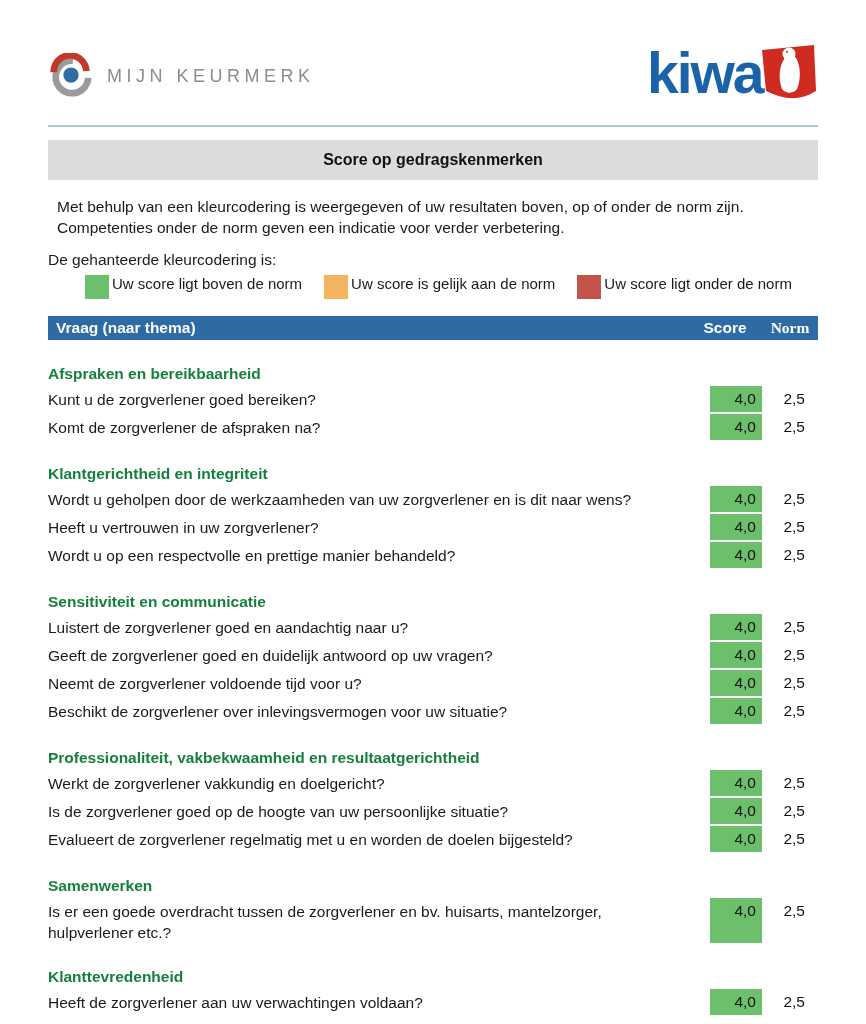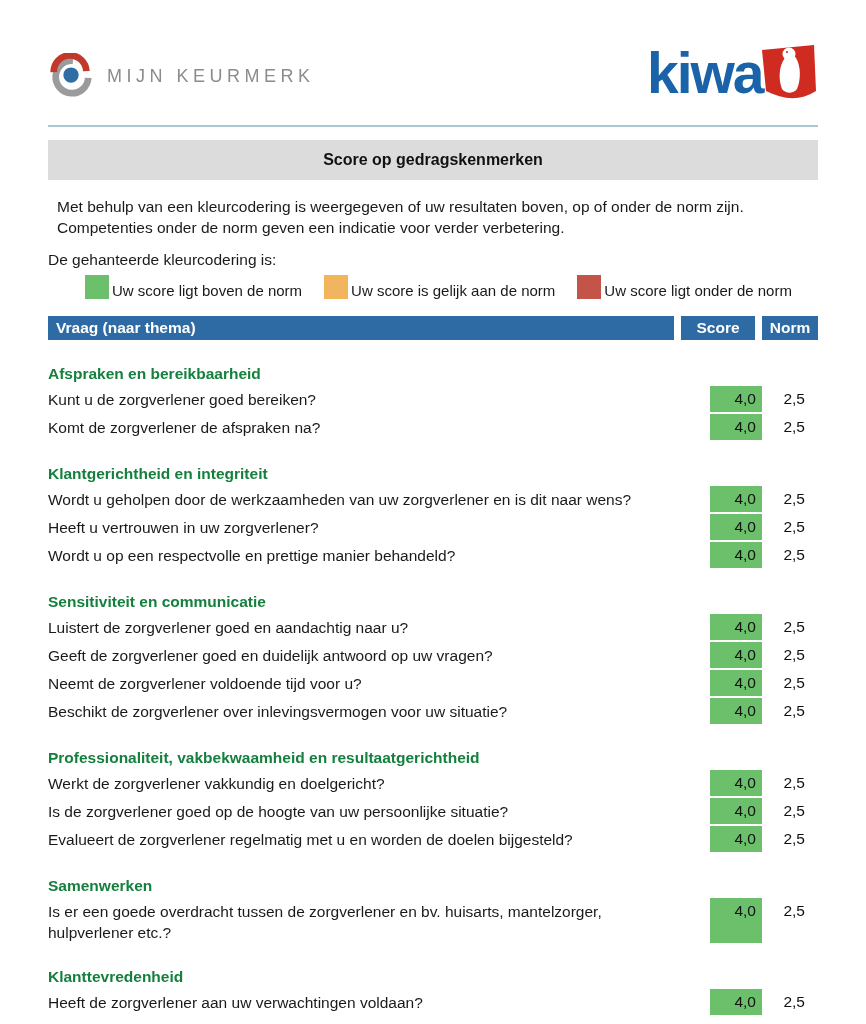--- a/index.html
+++ b/index.html
@@ -25,32 +25,32 @@
     display:flex; align-items:center; justify-content:center;
     font-weight:bold; font-size:16px; color:#111;
   }
 
   
   .intro { margin:16px 9px 0; font-size:15.5px; line-height:21px; }
   .legend-intro { margin:11px 0 0; font-size:15.5px; line-height:21px; }
 
   
   .legend { display:flex; margin-top:5px; padding-left:37px; gap:22px; }
-  .legend-item { display:flex; align-items:flex-end; font-size:15px; }
+  .legend-item { display:flex; align-items:flex-start; font-size:15px; }
   .swatch { width:24px; height:24px; margin-right:3px; flex:0 0 auto; }
   .swatch-green  { background:#6cbf6b; }
   .swatch-orange { background:#f1b45f; }
   .swatch-red    { background:#c4544a; }
 
   
-  .thead { display:flex; margin-top:17px; height:24px; gap:7px; font-weight:bold; color:#fff; font-size:15.5px; }
+  .thead { display:flex; margin-top:17px; height:24px; gap:0; font-weight:bold; color:#fff; font-size:15.5px; }
   .th { background:#2e6ba4; display:flex; align-items:center; }
   .th-q { flex:1; padding-left:8px; }
   .th-score { width:74px; justify-content:center; }
-  .th-norm  { width:56px; justify-content:center; }
+  .th-norm  { width:56px; justify-content:center;font-family:Liberation Serif, serif; }
 
   
   .tsection { margin-top:24px; }
   .tsection h3 { margin:0; font-size:15.5px; font-weight:bold; line-height:20px; color:#15803d; }
   .trow { display:flex; align-items:flex-start; margin-top:2px; min-height:26px; }
   .q {
     flex:1; font-size:15.5px; line-height:21px;
     padding:3px 40px 0 0; box-sizing:border-box;
   }
   .score-cell {

